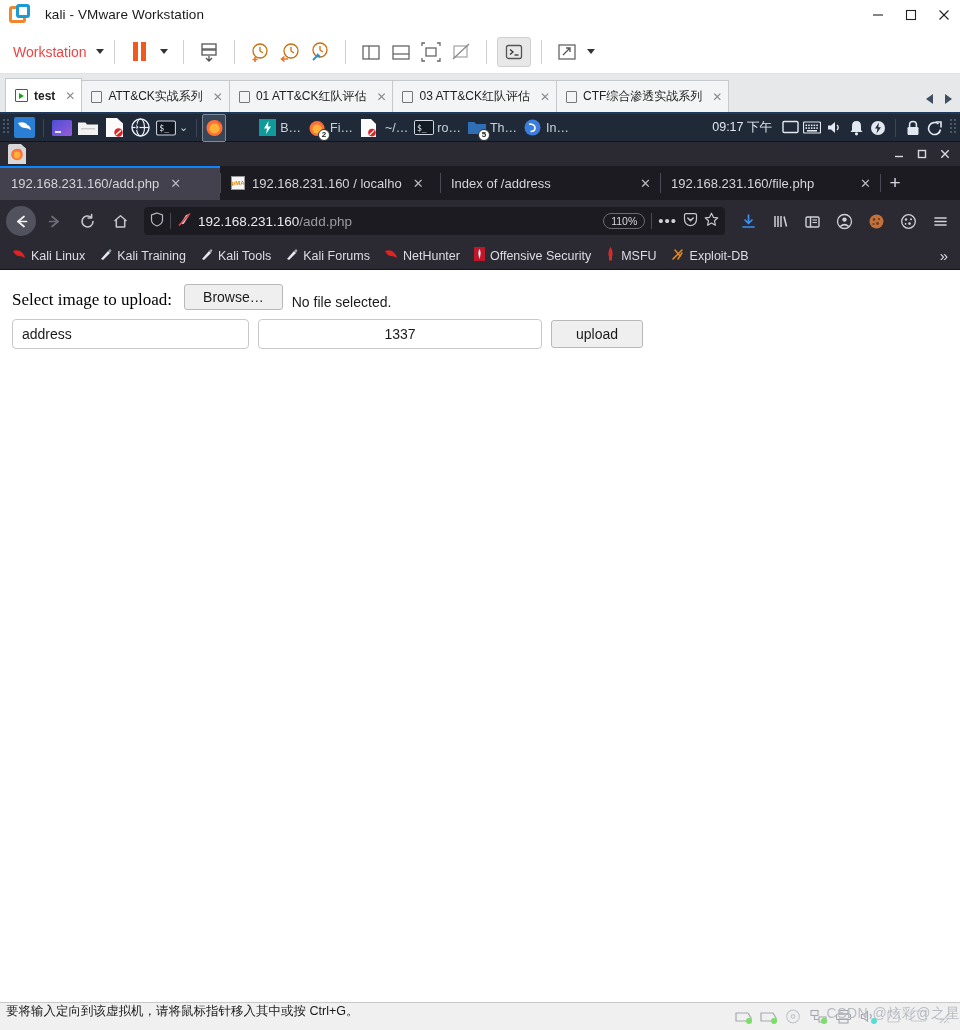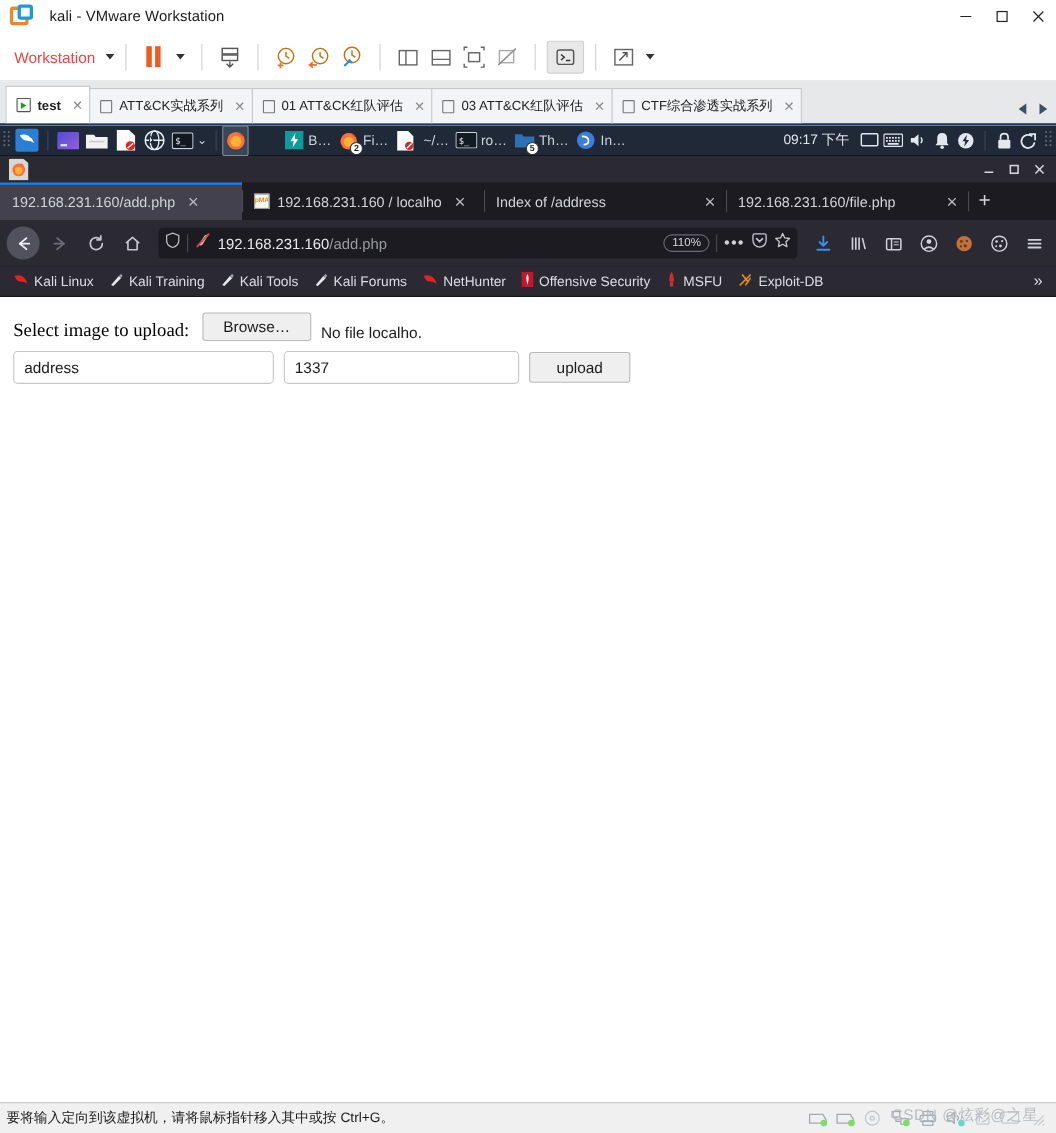--- a/index.html
+++ b/index.html
@@ -144,33 +144,33 @@
   .form-row.r1 { gap:0; }
   .lbl-upload { font-family:"Liberation Serif", serif; font-size:17px; color:#000; margin-right:12px; }
   .browse-btn { background:#efefef; border:1px solid #b9b9b9; border-radius:3px; padding:4px 18px;
       font-size:14px; color:#1a1a1a; }
   .nofile { font-size:14px; color:#1a1a1a; margin-left:9px; }
   .txt-input { border:1px solid #c8c8c8; border-radius:4px; height:30px; font-size:14px;
       color:#1a1a1a; padding:0 9px; background:#fff; font-family:"Liberation Sans", sans-serif; }
   .in-name { width:238px; margin-left:65px; }
   .row2 { margin-top:9px; display:flex; align-items:center; gap:9px; }
   .in-address { width:237px; }
-  .in-port { width:214px; }
+  .in-port { width:284px;text-align:center; }
   .upload-btn { background:#efefef; border:1px solid #b9b9b9; border-radius:3px; padding:5px 24px;
       font-size:14px; color:#1a1a1a; }
 
   
   .vm-status { height:28px; background:#f0f0f0; border-top:1px solid #c9c9c9; display:flex;
-      align-items:center; flex:none; position:relative; }
+      flex:none; position:relative; }
   .vm-status-text { font-size:12.5px; color:#1a1a1a; margin-left:6px; }
   .vm-status-icons { margin-left:auto; display:flex; align-items:center; gap:8px; padding-right:8px; }
   .sico { width:17px; height:15px; position:relative; opacity:.75; }
   .dot { position:absolute; right:0px; bottom:0px; width:6px; height:6px; border-radius:50%; background:#53d93a; }
   .dot.t { background:#27d6c9; }
-  .watermark { position:absolute; right:16px; top:2px; font-size:14px; color:#b8bcc2;
+  .watermark { position:absolute; right:0; top:2px; font-size:14px; color:#b8bcc2;
       letter-spacing:.5px; white-space:nowrap; font-family:"Liberation Sans", sans-serif; }
 </style>
 </head>
 <body>
 
 <div class="app">
 
   <div class="vm-titlebar">
     <div class="vm-logo">
       <div class="sq-out"></div>
@@ -785,21 +785,21 @@
         </span>
         <span>Exploit-DB</span>
       </span>
       <span class="bm-chev">»</span>
     </div>
 
     <div class="page">
       <div class="form-row r1">
         <span class="lbl-upload">Select image to upload:</span>
         <button class="browse-btn">Browse…</button>
-        <span class="nofile">No file localho.</span>
+        <span class="nofile">No file selected.</span>
       </div>
       <div class="row2">
         <input class="txt-input in-address" value="address" style="">
         <input class="txt-input in-port" value="1337" style="">
         <button class="upload-btn">upload</button>
       </div>
     </div>
   </div>
 
   <div class="vm-status">

